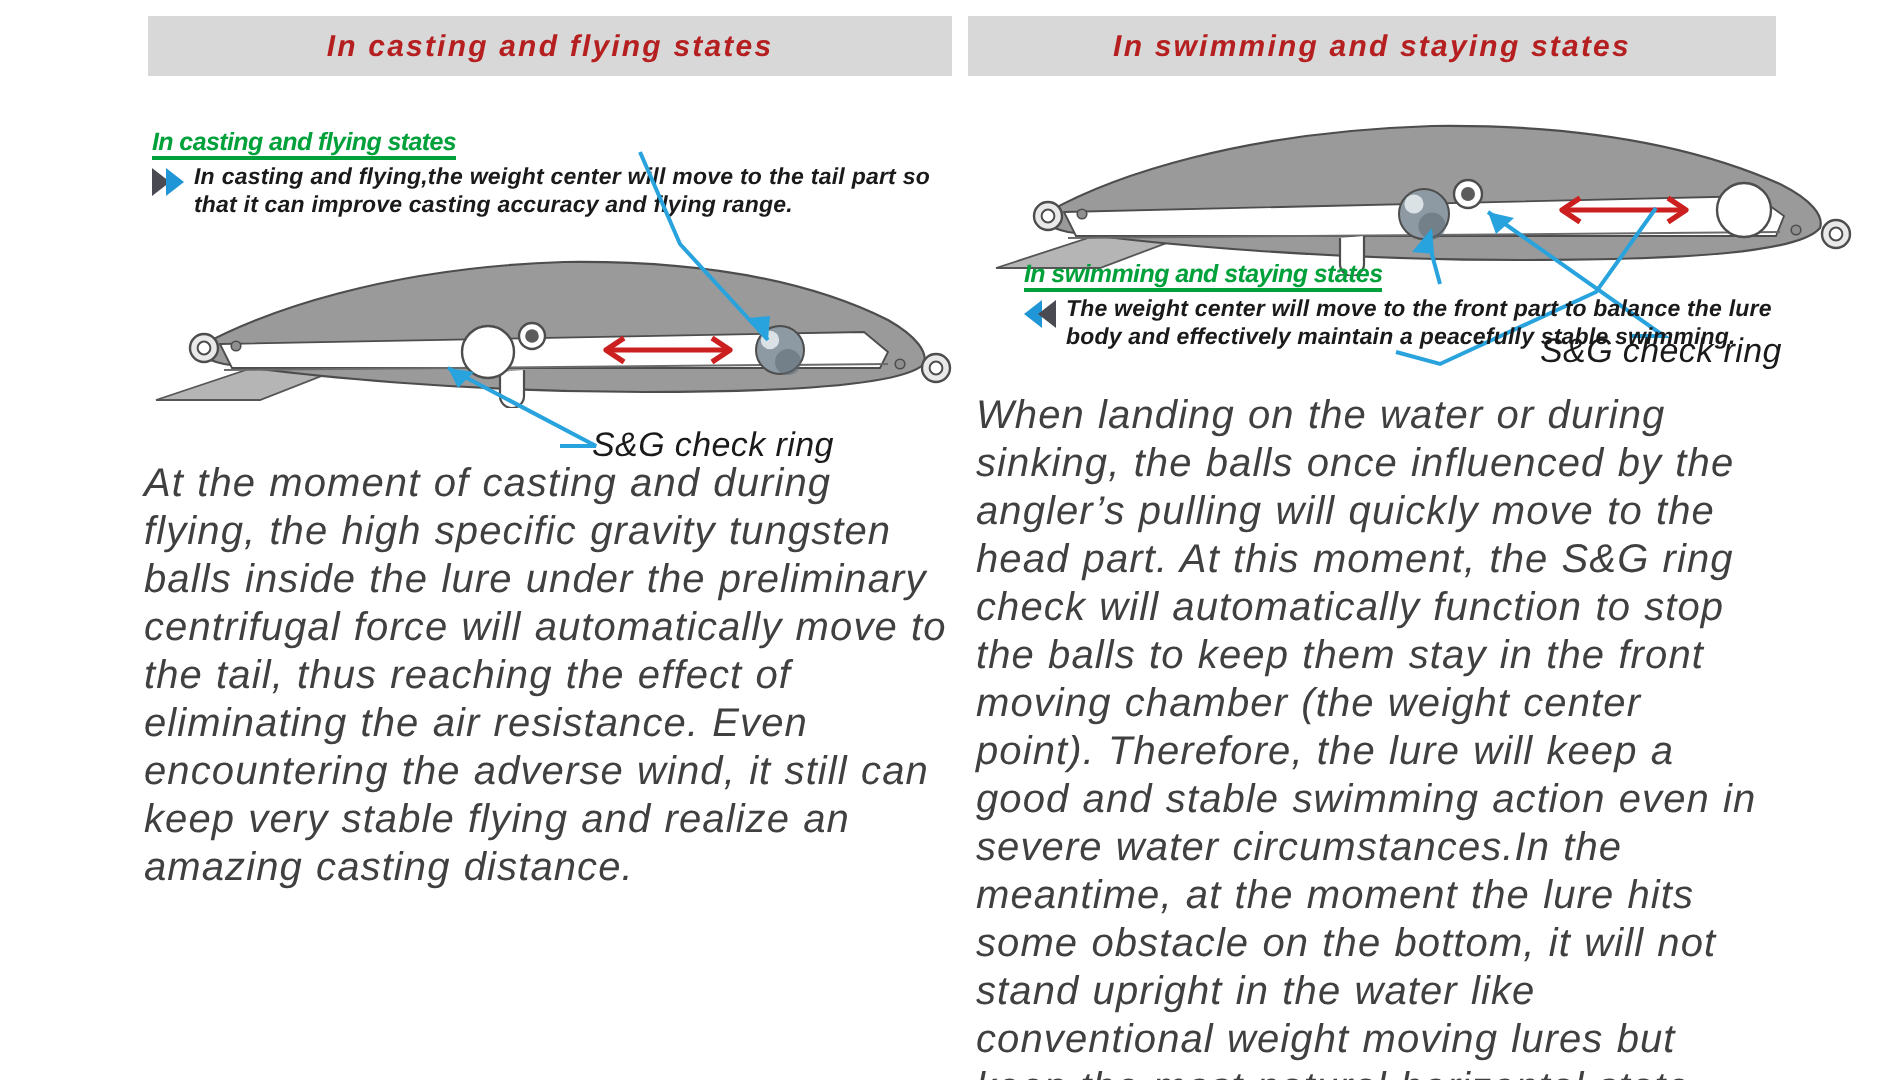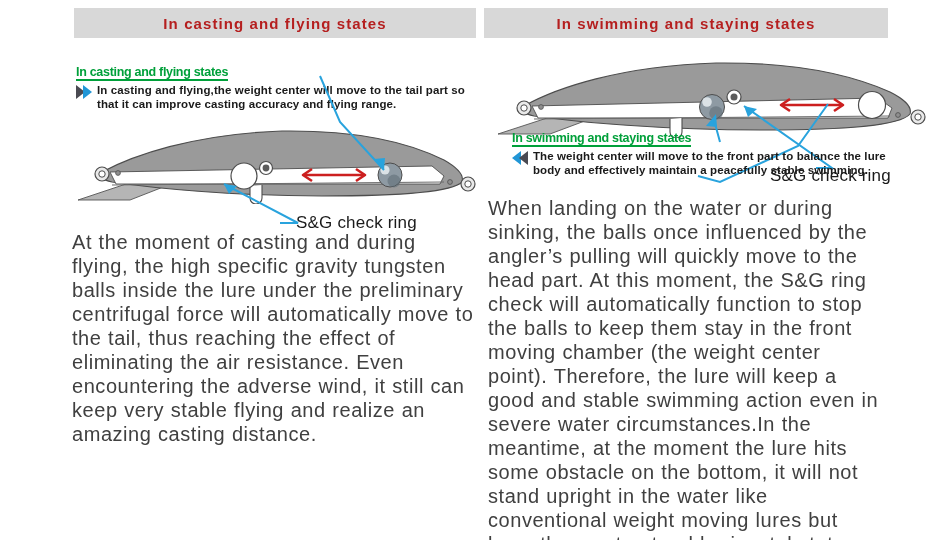--- a/index.html
+++ b/index.html
@@ -3,21 +3,21 @@
 <meta charset="utf-8">
 <style>
   html,body{margin:0;padding:0;}
   body{
     width:950px;height:540px;
     background:#ffffff;
     font-family:"Liberation Sans","DejaVu Sans",sans-serif;
     overflow:hidden;
     position:relative;
   }
-  .page{position:relative;width:950px;height:388px;}
+  .page{position:relative;width:950px;height:388px;font-style:italic;}
 
   
   .band{
     position:absolute;top:8px;height:30px;
     background:#d8d8d8;
     display:flex;align-items:center;justify-content:center;
   }
   .band-left{left:74px;width:402px;}
   .band-right{left:484px;width:404px;}
   .band-title{

